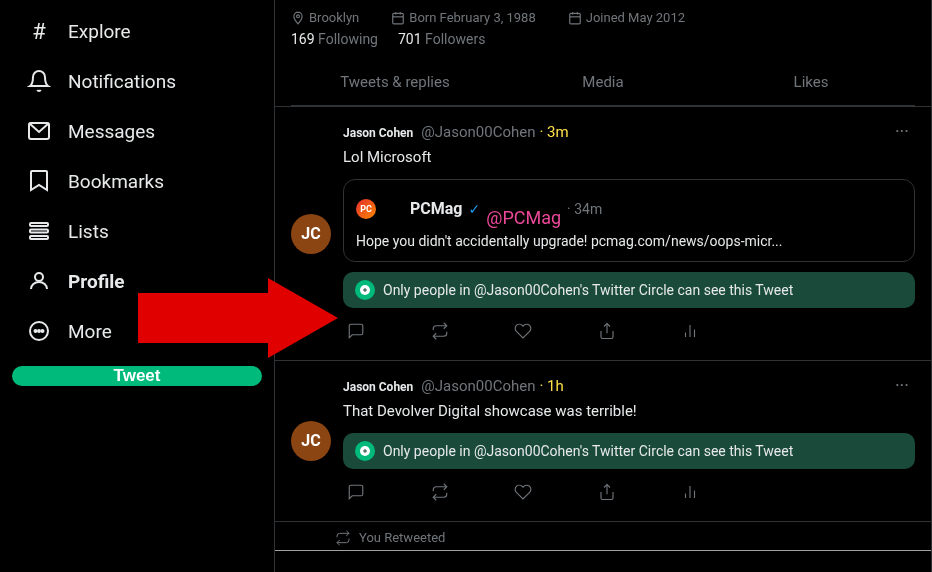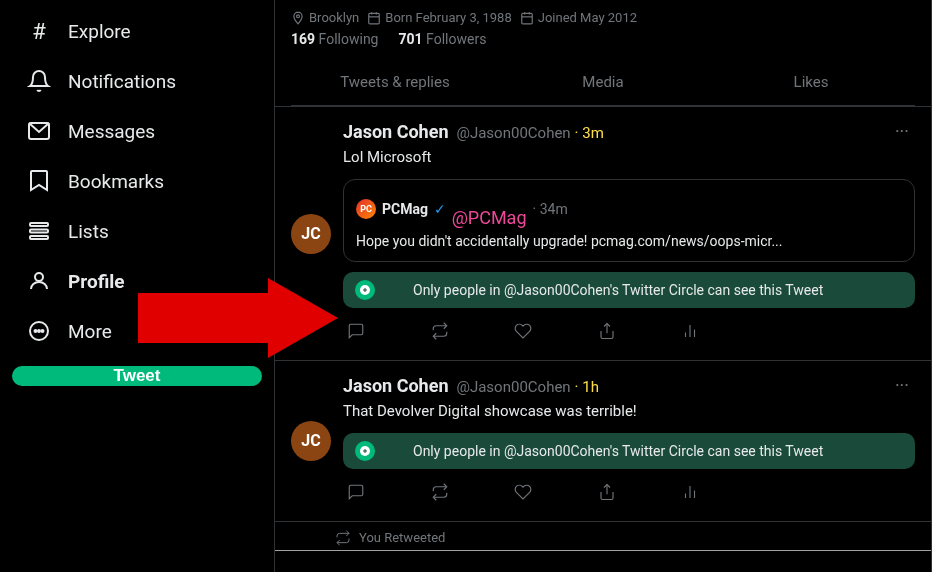--- a/index.html
+++ b/index.html
@@ -73,21 +73,21 @@
     }
 
     
     .profile-meta {
       padding: 10px 16px 0 16px;
       border-bottom: 1px solid #2f3336;
     }
     .profile-meta-info {
       display: flex;
       align-items: center;
-      gap: 8px;
+      gap: 32px;
       font-size: 13px;
       color: #71767b;
       margin-bottom: 6px;
       flex-wrap: wrap;
     }
     .profile-meta-info span {
       display: flex;
       align-items: center;
       gap: 4px;
     }
@@ -95,21 +95,21 @@
       display: flex;
       gap: 20px;
       margin-bottom: 12px;
     }
     .stat-item {
       font-size: 14px;
       color: #71767b;
     }
     .stat-item strong {
       color: #e7e9ea;
-      font-weight: 700;
+      font-weight: 400;
     }
 
     
     .tabs {
       display: flex;
       border-bottom: 1px solid #2f3336;
     }
     .tab {
       flex: 1;
       text-align: center;
@@ -145,21 +145,21 @@
       align-items: center;
     }
     .tweet-body { flex: 1; }
     .tweet-header {
       display: flex;
       align-items: center;
       justify-content: space-between;
       margin-bottom: 2px;
     }
     .tweet-author {
-      font-size: 18px;
+      font-size: 12px;
       font-weight: 700;
       color: #e7e9ea;
     }
     .tweet-handle {
       font-size: 15px;
       color: #71767b;
       margin-left: 4px;
     }
     .tweet-time {
       font-size: 15px;
@@ -185,23 +185,24 @@
       padding: 10px 12px;
       margin-bottom: 10px;
     }
     .quoted-header {
       display: flex;
       align-items: center;
       gap: 6px;
       margin-bottom: 4px;
     }
     .quoted-name {
-      font-size: 14px;
+      font-size: 16px;
       font-weight: 700;
       color: #e7e9ea;
+      margin-left: 28px;
     }
     .quoted-verified {
       color: #1d9bf0;
       font-size: 14px;
     }
     .quoted-handle {
       font-size: 18px;
       color: #ec4899;
       margin-top: 17px;
     }
@@ -233,21 +234,20 @@
       display: flex;
       align-items: center;
       justify-content: center;
       font-size: 11px;
       color: #fff;
       flex-shrink: 0;
     }
     .circle-text {
       font-size: 14px;
       color: #e7e9ea;
-      margin-left: 30px;
     }
 
     
     .tweet-actions {
       display: flex;
       justify-content: space-between;
       max-width: 360px;
     }
     .action-btn {
       display: flex;

